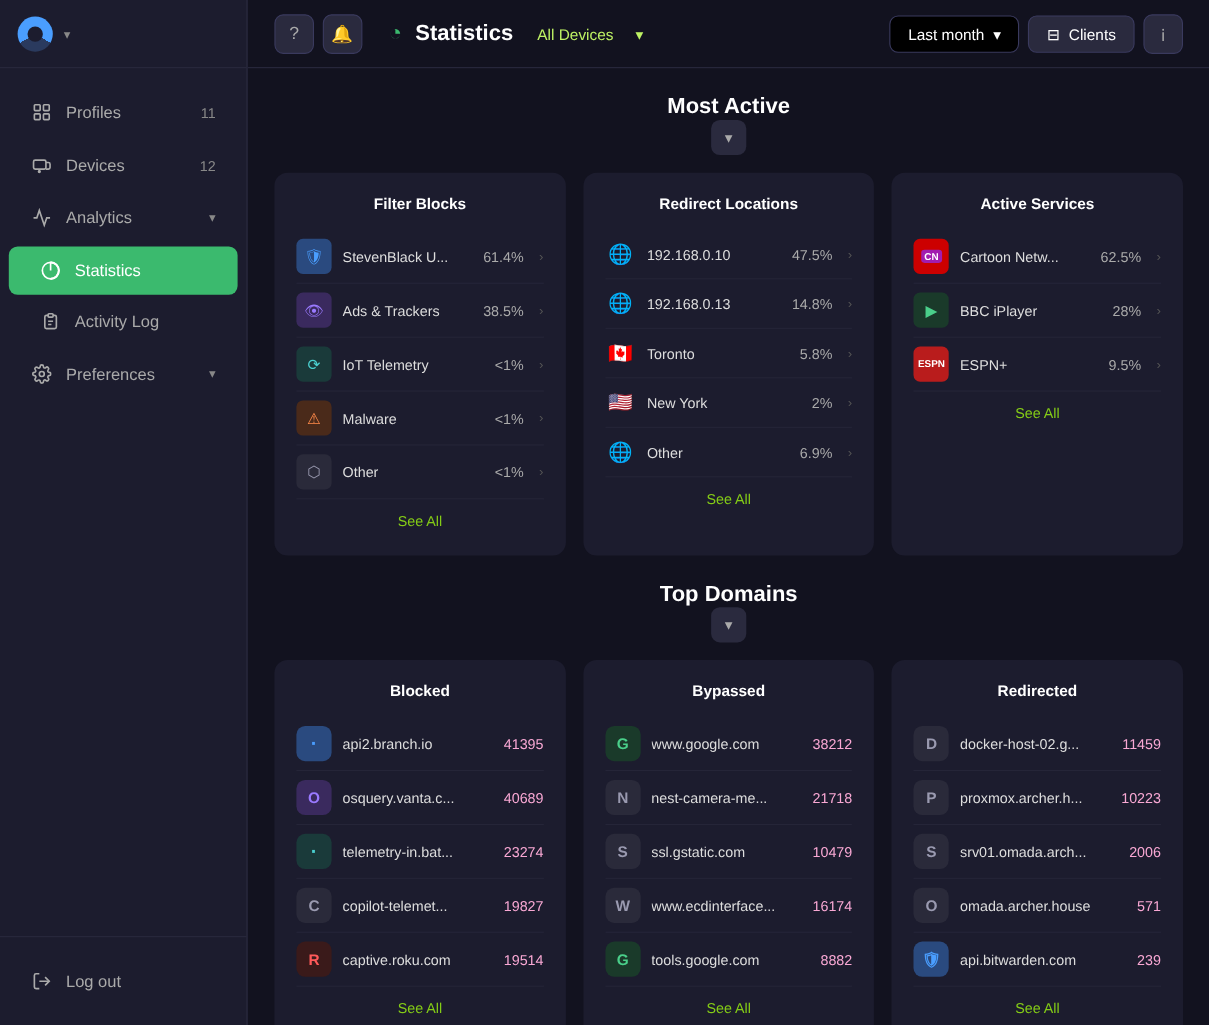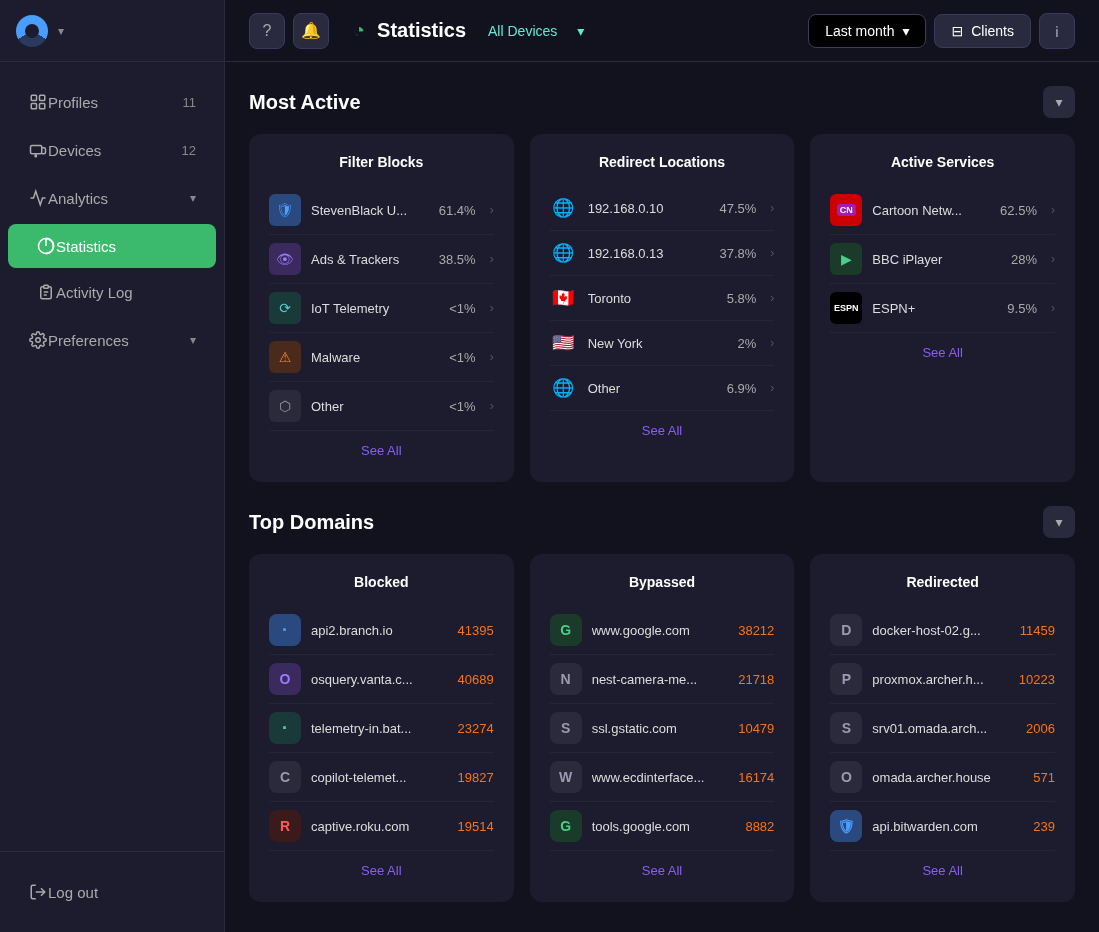--- a/index.html
+++ b/index.html
@@ -56,20 +56,21 @@
     .sidebar-nav {
       display: flex;
       flex-direction: column;
       padding: 16px 0;
       flex: 1;
     }
     .sidebar-item {
       display: flex;
       align-items: center;
       padding: 12px 20px;
+      gap: 12px;
       cursor: pointer;
       border-radius: 8px;
       margin: 2px 8px;
       color: #aaa;
       font-size: 15px;
       font-weight: 500;
       position: relative;
     }
     .sidebar-item.active {
       background: #3bba6e;
@@ -136,21 +137,21 @@
       font-size: 20px;
       font-weight: 600;
       color: #fff;
     }
     .device-filter {
       display: flex;
       align-items: center;
       gap: 20px;
       background: transparent;
       border: none;
-      color: #5eead4;
+      color: #bef264;
       font-size: 14px;
       cursor: pointer;
       padding: 6px 10px;
       border-radius: 6px;
     }
     .topbar-right {
       display: flex;
       align-items: center;
       gap: 8px;
     }
@@ -199,20 +200,21 @@
       flex-direction: column;
       gap: 24px;
     }
 
     
     .section-header {
       display: flex;
       align-items: center;
       justify-content: space-between;
       margin-bottom: 16px;
+      flex-direction: column;
     }
     .section-title {
       font-size: 20px;
       font-weight: 600;
       color: #fff;
     }
     .collapse-btn {
       width: 32px;
       height: 32px;
       border-radius: 8px;
@@ -279,21 +281,21 @@
       font-size: 13px;
       color: #aaa;
       margin-right: 4px;
     }
     .card-row-chevron {
       color: #555;
       font-size: 12px;
     }
     .see-all {
       text-align: center;
-      color: #8b5cf6;
+      color: #84cc16;
       font-size: 13px;
       padding: 12px 0 4px;
       cursor: pointer;
     }
 
     
     .flag-circle {
       width: 28px;
       height: 28px;
       border-radius: 50%;
@@ -321,21 +323,21 @@
     .domain-label {
       flex: 1;
       font-size: 13px;
       color: #ddd;
       white-space: nowrap;
       overflow: hidden;
       text-overflow: ellipsis;
     }
     .domain-count {
       font-size: 13px;
-      color: #f97316;
+      color: #f9a8d4;
     }
 
     
     .topbar-icon-btn {
       width: 36px;
       height: 36px;
       border-radius: 8px;
       background: #2a2a3e;
       border: 1px solid #3a3a5e;
       color: #aaa;
@@ -546,21 +548,21 @@
 
           <div class="card-row">
             <div class="flag-circle">🌐</div>
             <span class="card-row-label">192.168.0.10</span>
             <span class="card-row-pct">47.5%</span>
             <span class="card-row-chevron">›</span>
           </div>
           <div class="card-row">
             <div class="flag-circle">🌐</div>
             <span class="card-row-label">192.168.0.13</span>
-            <span class="card-row-pct">37.8%</span>
+            <span class="card-row-pct">14.8%</span>
             <span class="card-row-chevron">›</span>
           </div>
           <div class="card-row">
             <div class="flag-circle">🇨🇦</div>
             <span class="card-row-label">Toronto</span>
             <span class="card-row-pct">5.8%</span>
             <span class="card-row-chevron">›</span>
           </div>
           <div class="card-row">
             <div class="flag-circle">🇺🇸</div>
@@ -588,21 +590,21 @@
             <span class="card-row-pct">62.5%</span>
             <span class="card-row-chevron">›</span>
           </div>
           <div class="card-row">
             <div class="card-row-icon dot-green">▶</div>
             <span class="card-row-label">BBC iPlayer</span>
             <span class="card-row-pct">28%</span>
             <span class="card-row-chevron">›</span>
           </div>
           <div class="card-row">
-            <div class="card-row-icon" style="background:#000000;">
+            <div class="card-row-icon" style="background:#b91c1c;">
               <span style="font-size:9px;font-weight:700;color:#fff;">ESPN</span>
             </div>
             <span class="card-row-label">ESPN+</span>
             <span class="card-row-pct">9.5%</span>
             <span class="card-row-chevron">›</span>
           </div>
           <div class="see-all">See All</div>
         </div>
 
       </div>

